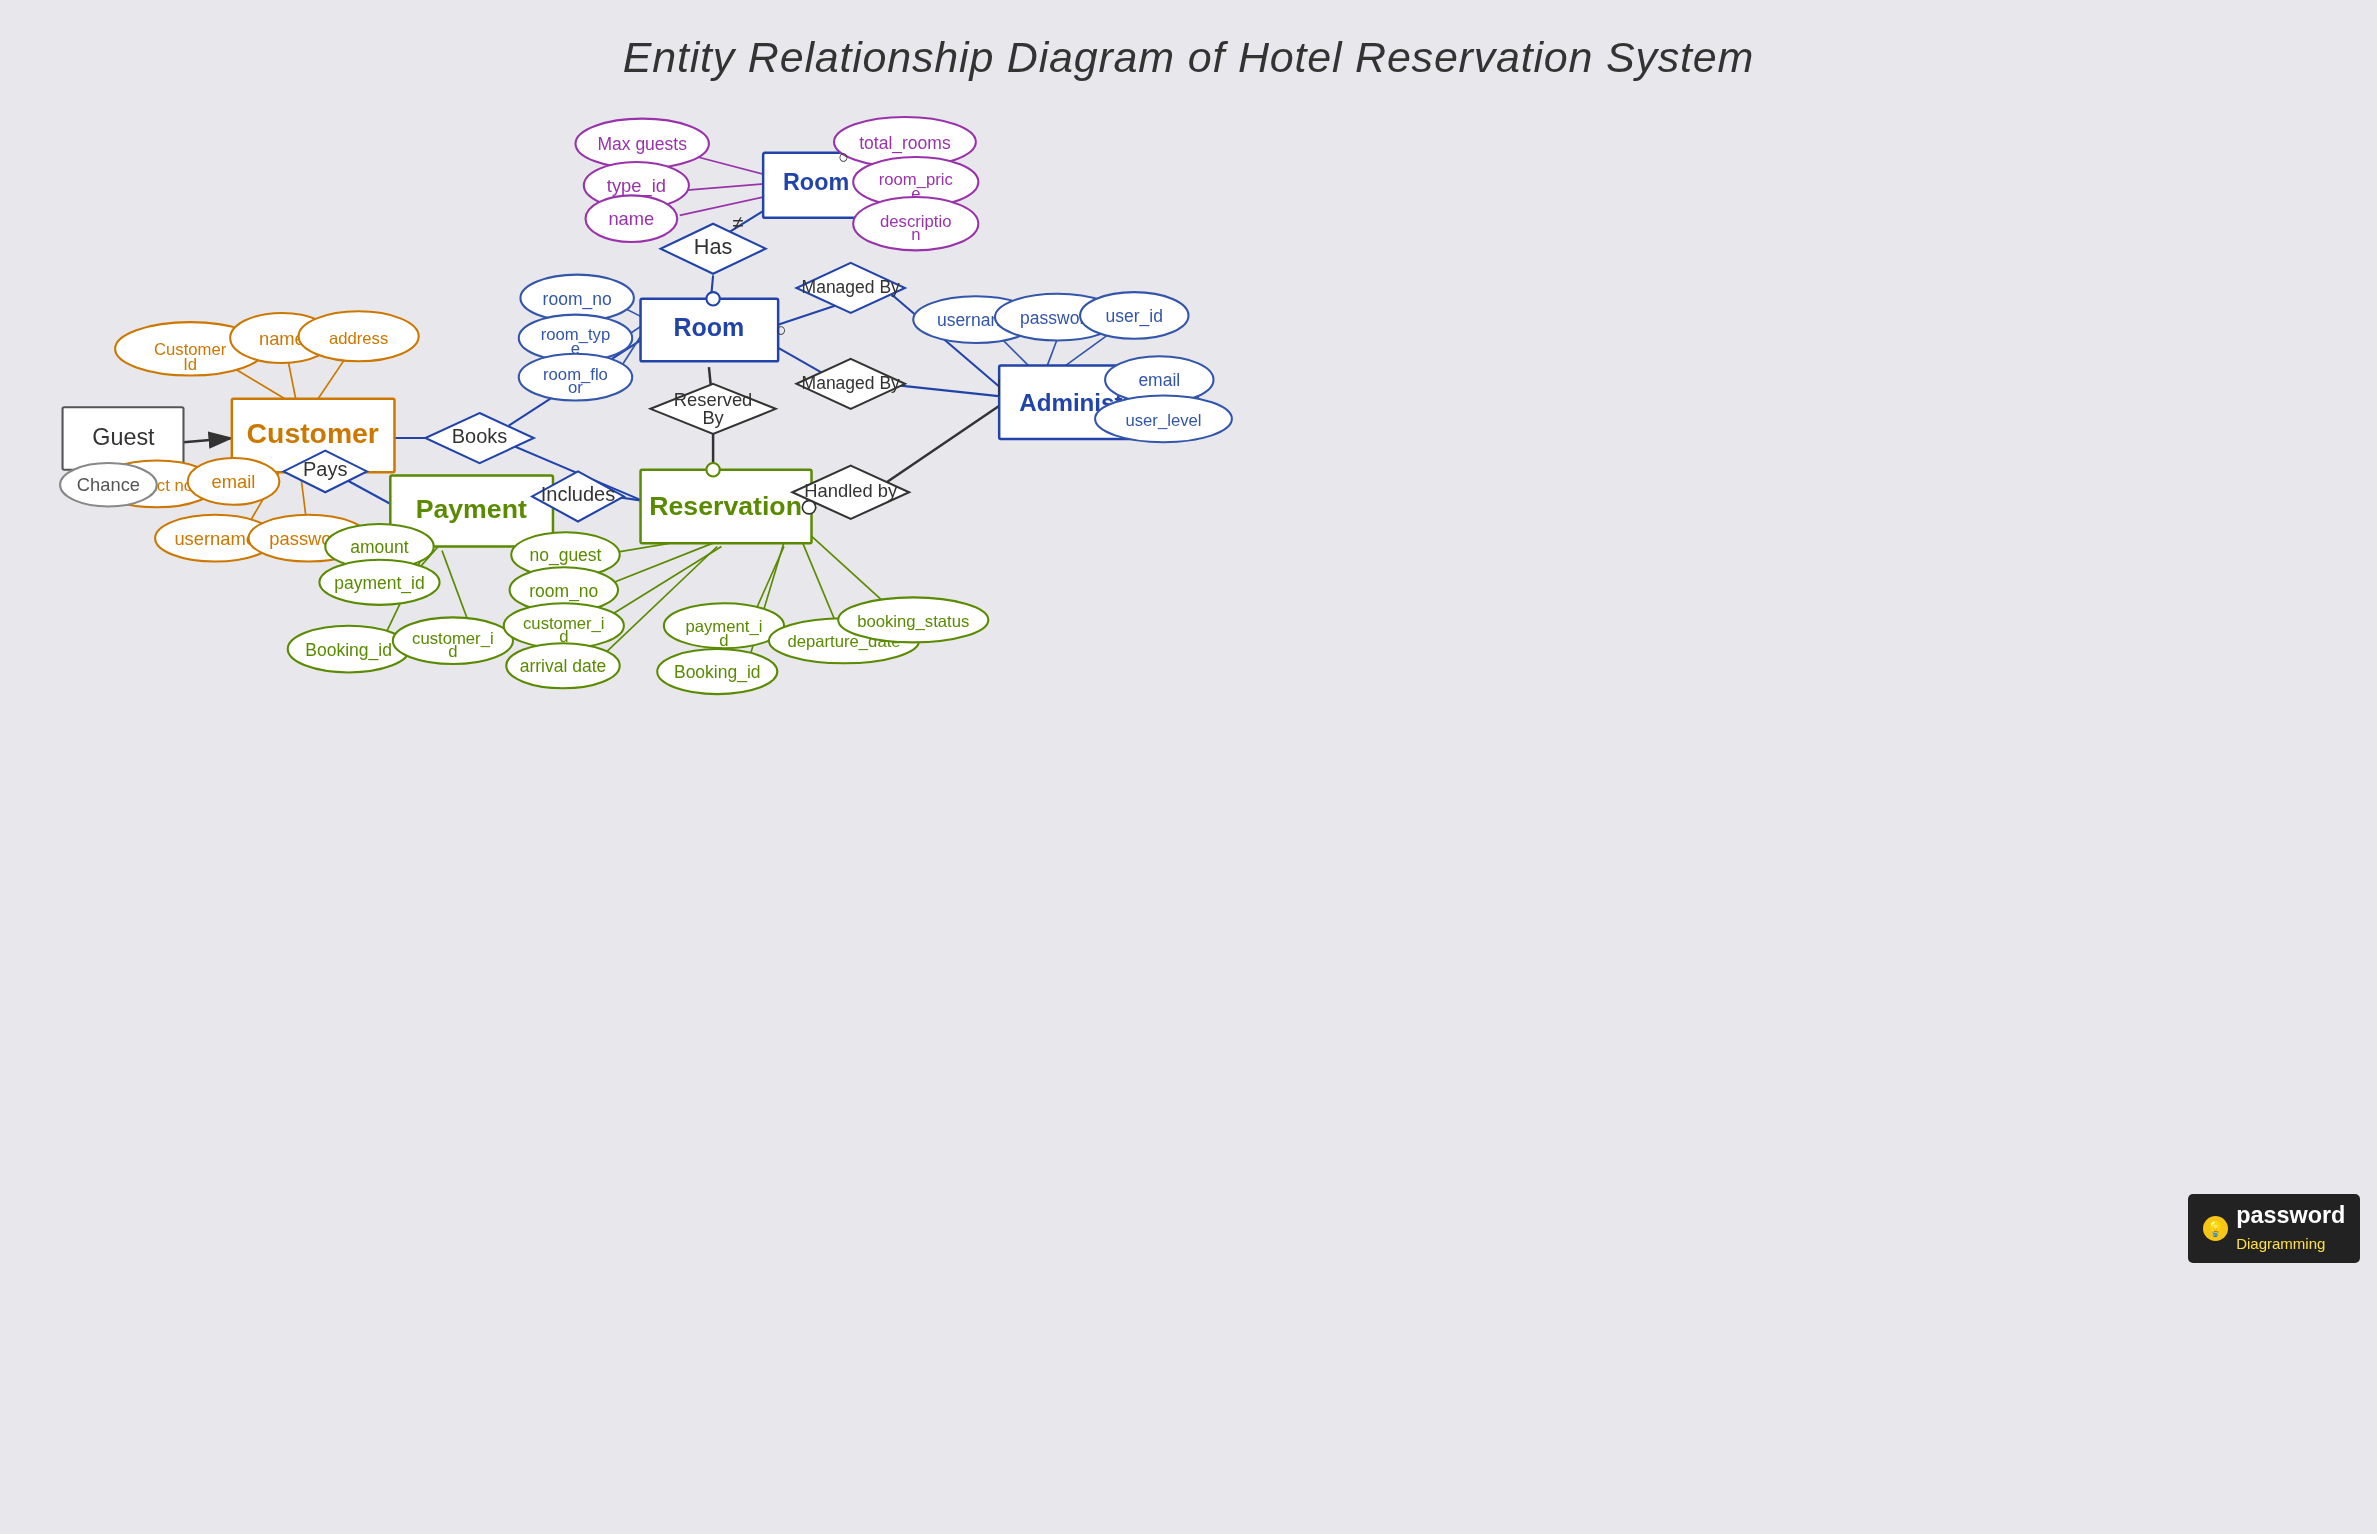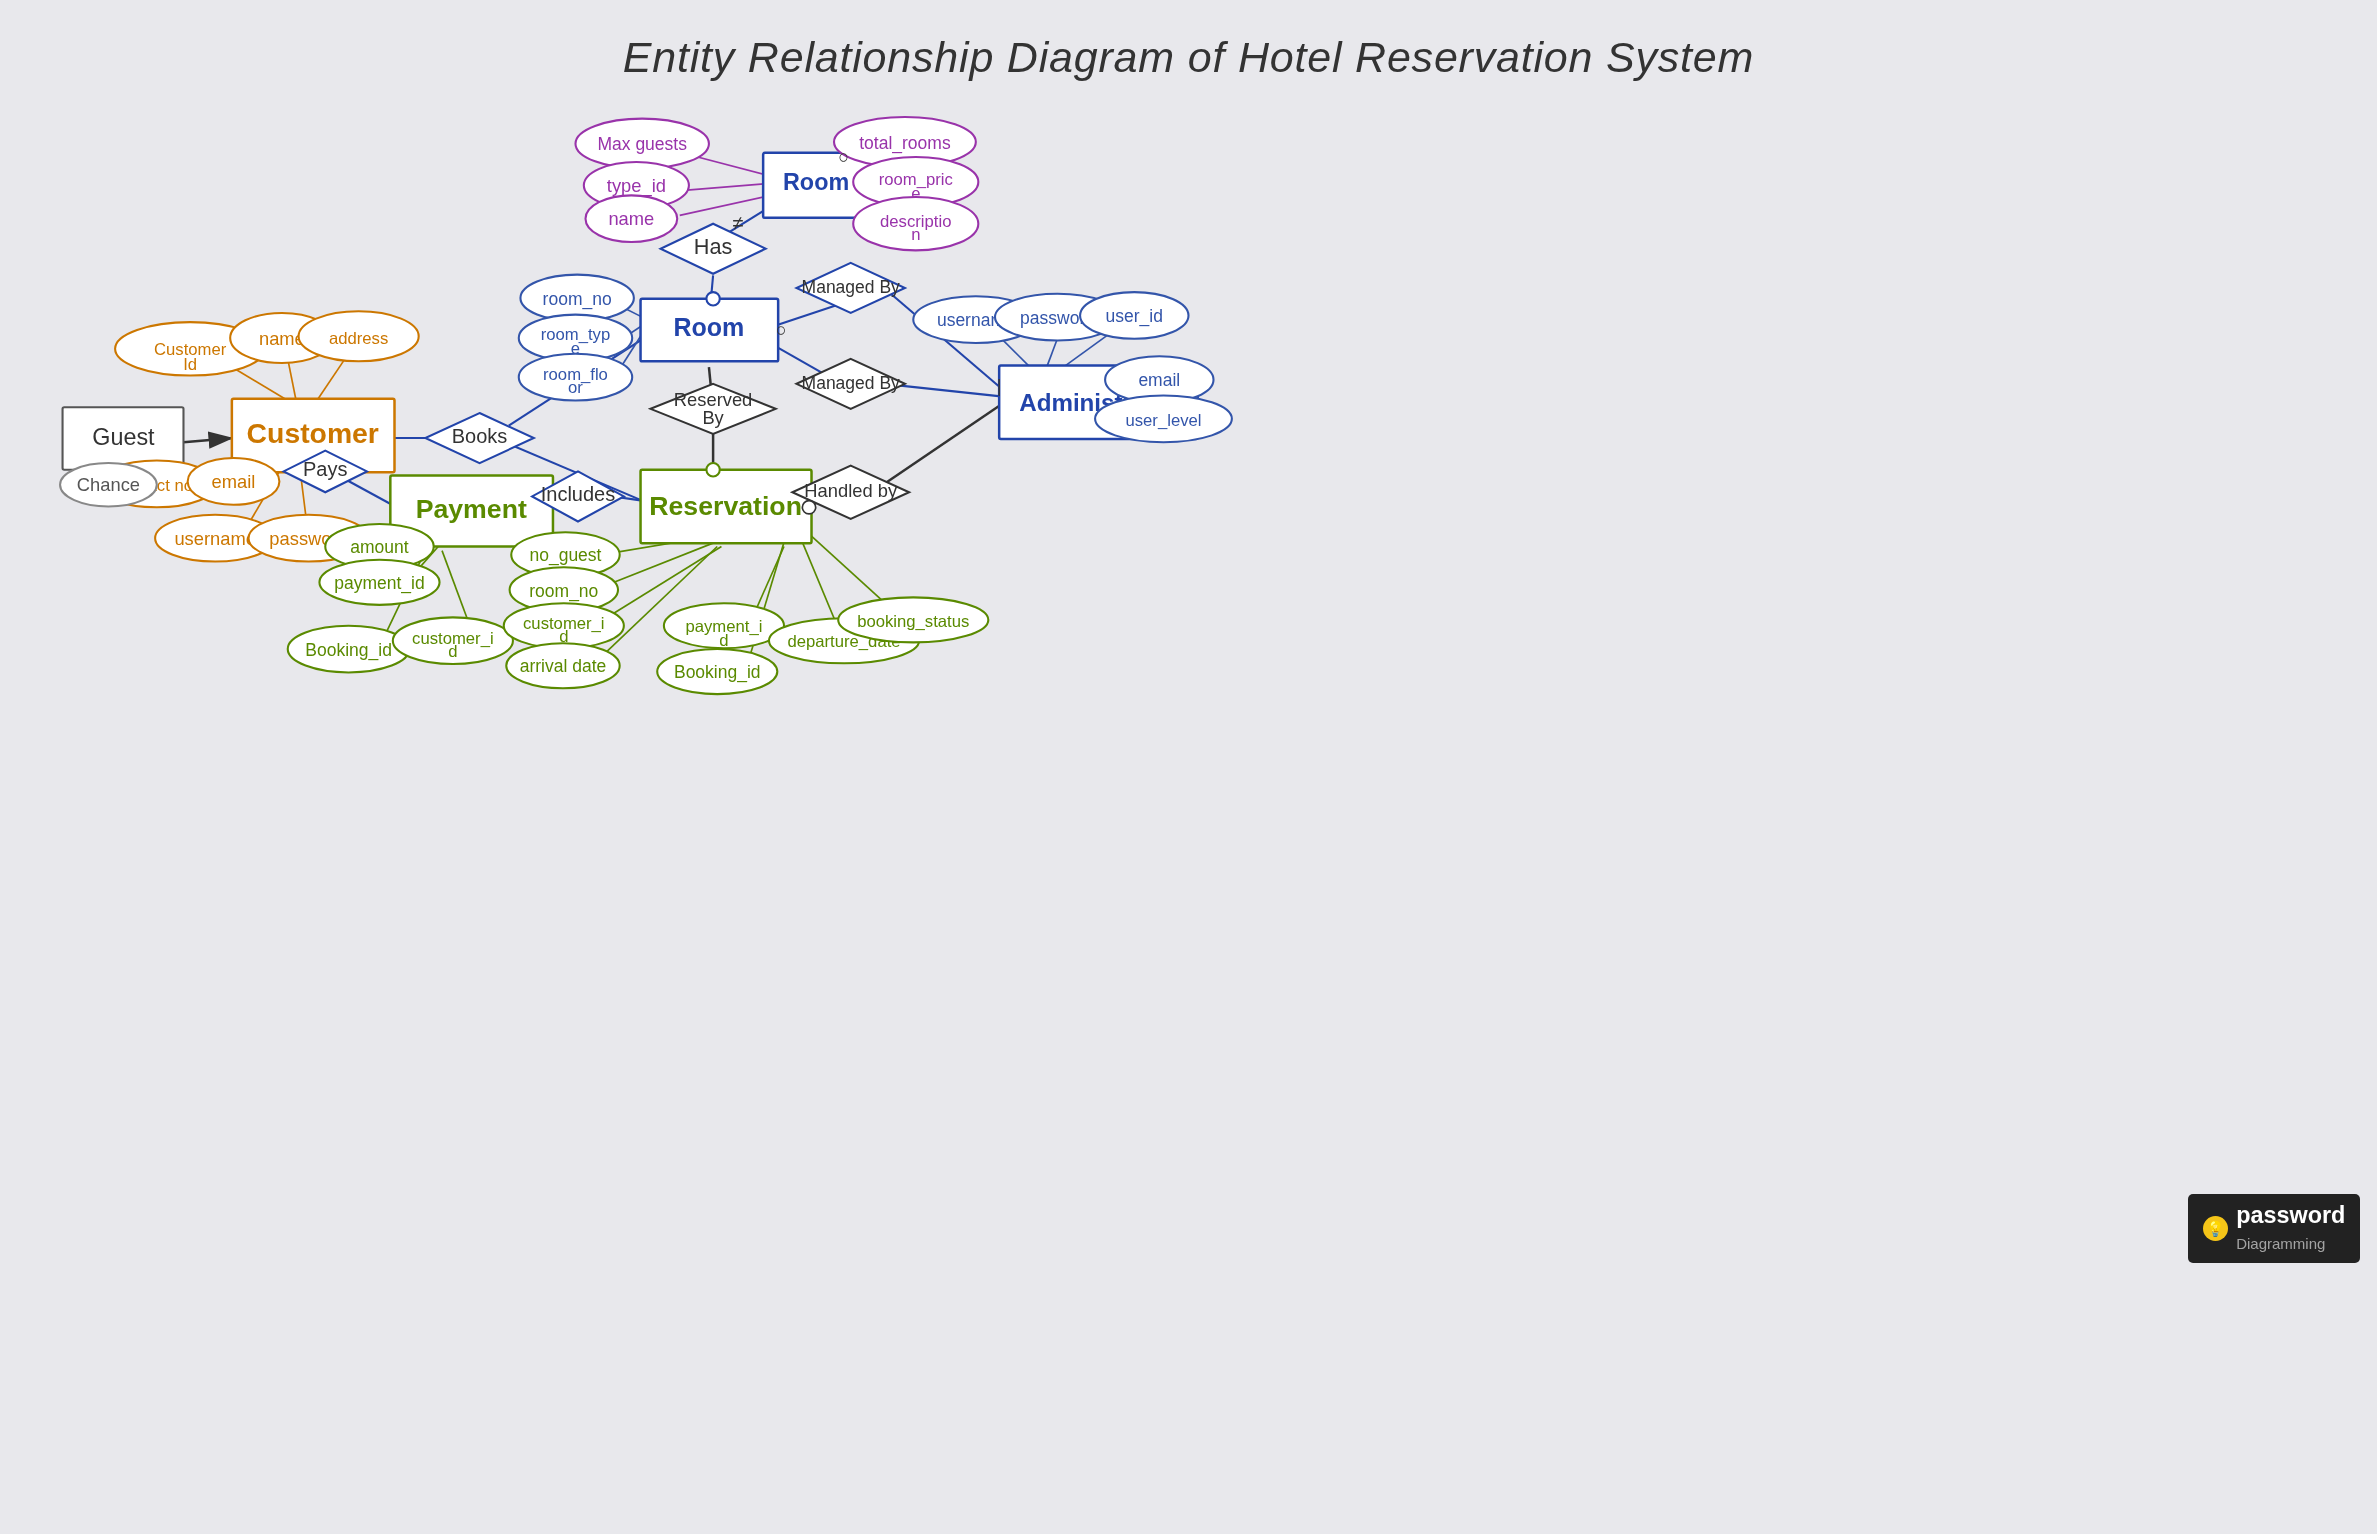--- a/index.html
+++ b/index.html
@@ -325,17 +325,17 @@
     <text x="930" y="403" font-size="22" fill="#333">○</text>
 
     <circle cx="970" cy="608" r="8" fill="white" stroke="#333" stroke-width="2"></circle>
     <text x="1195" y="470" font-size="22" fill="#333">|</text>
   </svg>
 
   <div class="creately-badge">
     <div class="bulb">💡</div>
     <span>
       <span style="font-size:23.4px; font-weight:bold;">password</span><br>
-      <span style="font-size:15px; font-weight:normal; color:#a3a3a3;">Diagramming</span>
+      <span style="font-size:15px; font-weight:normal; color:#fde047;">Diagramming</span>
     </span>
   </div>
 </div>
 
 
 </body></html>

